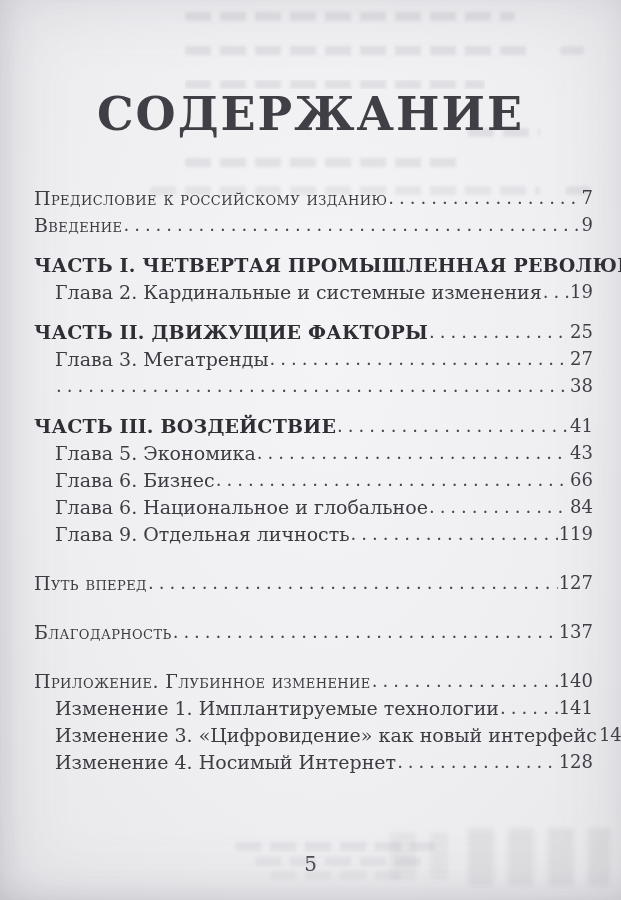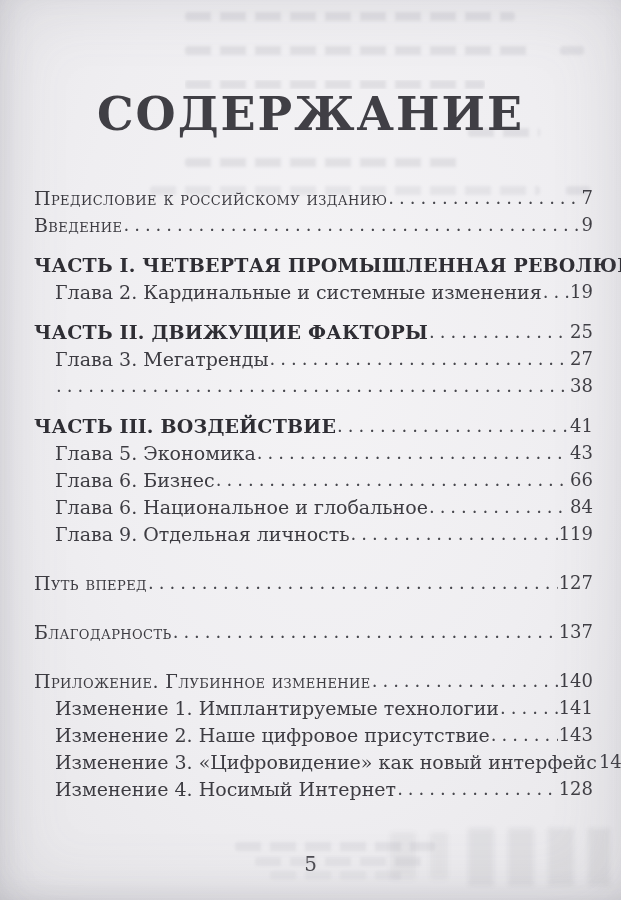--- a/index.html
+++ b/index.html
@@ -210,25 +210,20 @@
         <span class="label">Приложение. Глубинное изменение</span>
         <span class="dots"></span>
         <span class="pagenum">140</span>
       </div>
       <div class="row kind-chapter">
         <span class="label">Изменение 1. Имплантируемые технологии</span>
         <span class="dots"></span>
         <span class="pagenum">141</span>
       </div>
       <div class="row kind-chapter">
-        <span class="label">Изменение 2. Наше цифровое присутствие</span>
-        <span class="dots"></span>
-        <span class="pagenum">143</span>
-      </div>
-      <div class="row kind-chapter">
         <span class="label">Изменение 3. «Цифровидение» как новый интерфейс</span>
         <span class="dots"></span>
         <span class="pagenum">146</span>
       </div>
       <div class="row kind-chapter">
         <span class="label">Изменение 4. Носимый Интернет</span>
         <span class="dots"></span>
         <span class="pagenum">128</span>
       </div>
     </div>

